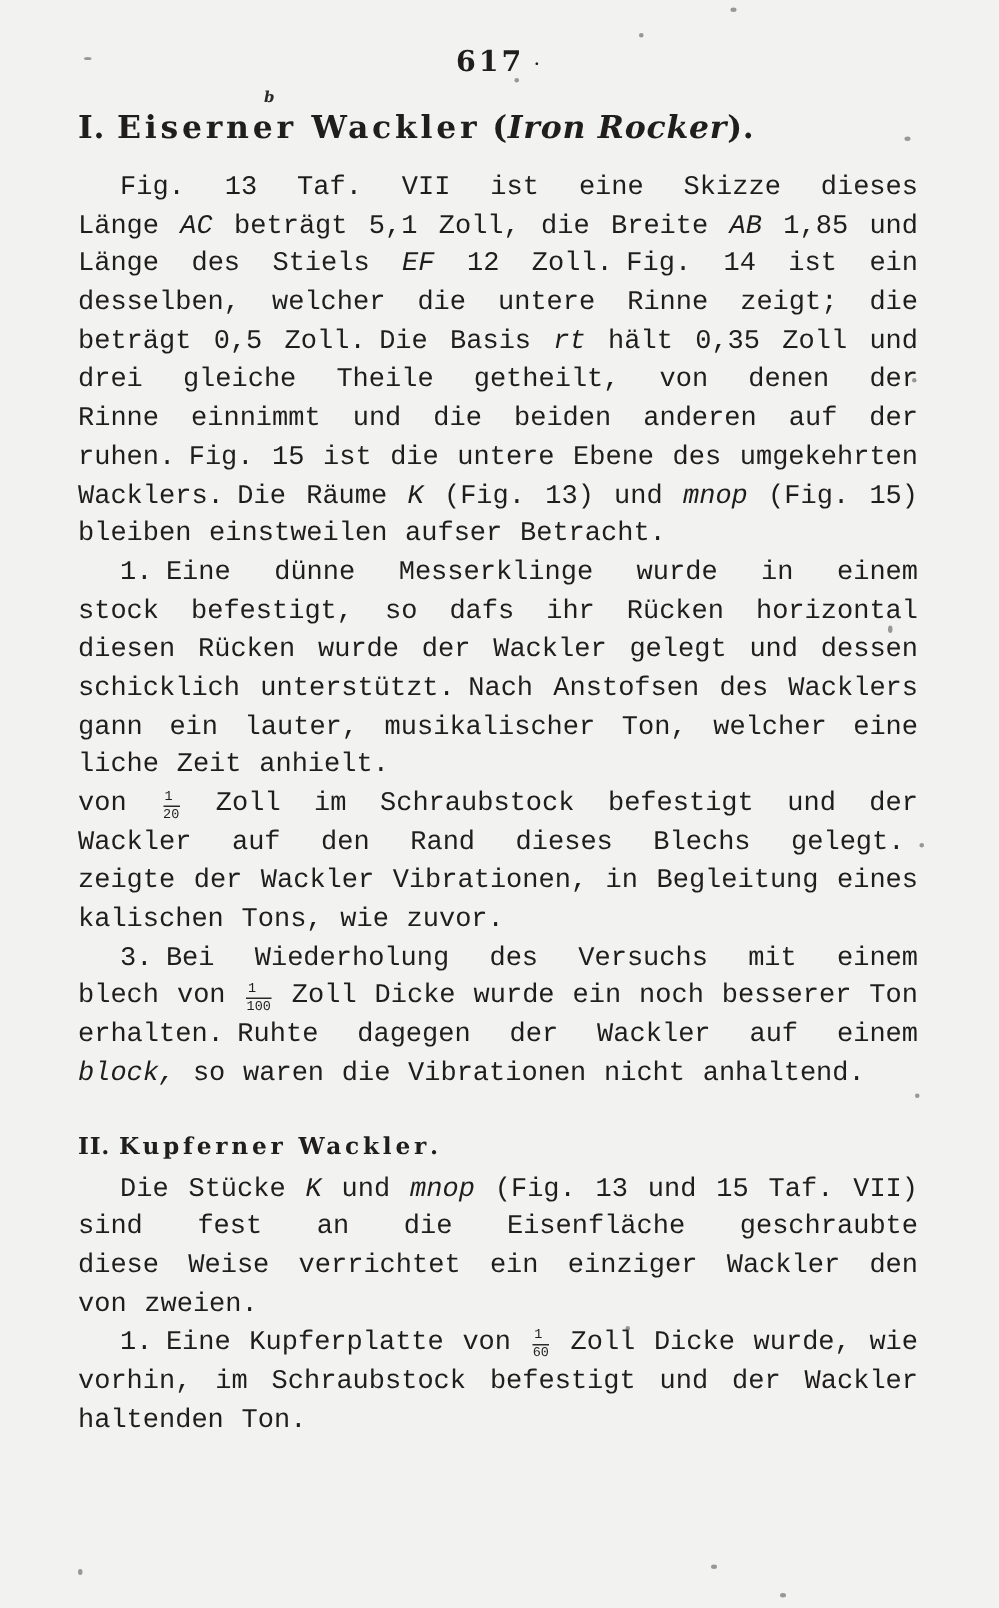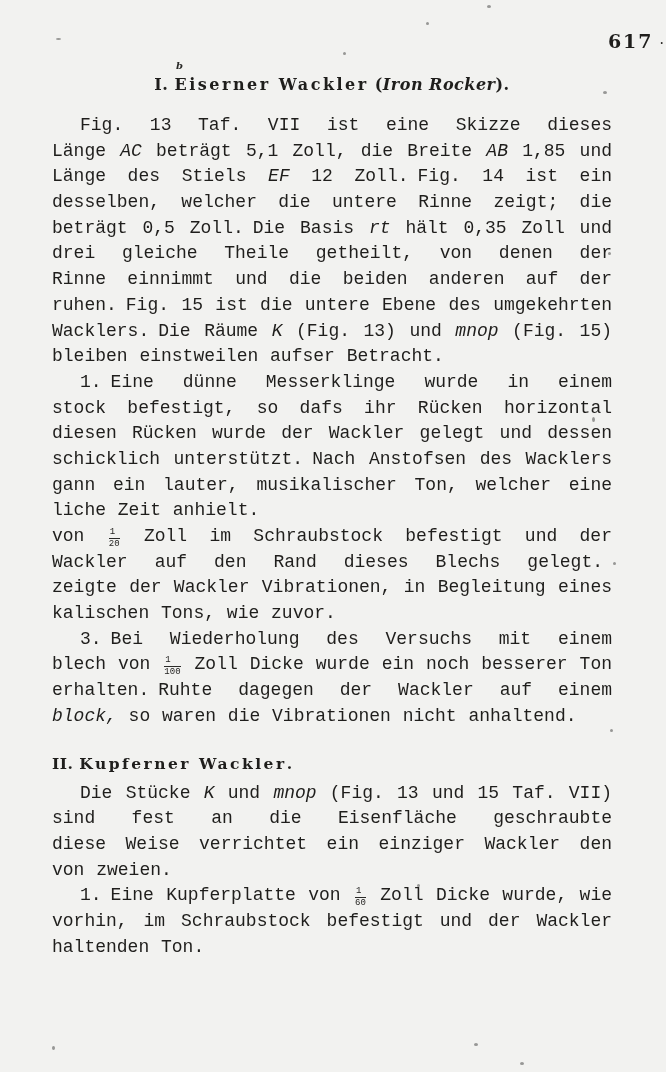--- a/index.html
+++ b/index.html
@@ -6,34 +6,34 @@
   .page {
     position:relative;
     width:666px; height:1072px;
     background:#f2f2f0;
     font-family:"DejaVu Serif", serif;
     color:#1f1e1c;
     overflow:hidden;
   }
   .pageno {
     position:absolute; top:30px; left:0; width:100%;
-    text-align:right;
+    text-align:center;
     font-size:19px; font-weight:bold; letter-spacing:2px;
   }
   .pageno .mark { font-weight:normal; font-size:14px; margin-left:6px; }
   .artifact {
     position:absolute; top:60px; left:176px;
     font-size:10px; font-style:italic; font-weight:bold; color:#2a2a28;
   }
   .text-block {
     position:absolute; left:52px; top:72px; width:560px;
   }
   .h1 {
     height:26px; line-height:26px; margin-bottom:15px;
-    text-align:center; font-size:16px; font-weight:bold;
+    text-align:left; font-size:21px; font-weight:bold;
     letter-spacing:0.5px;
   }
   .h2 {
     height:26px; line-height:26px; margin-top:21px; margin-bottom:4px;
     font-size:15.5px; font-weight:bold;
     letter-spacing:0.5px;
   }
   .line {
     height:25.7px; line-height:25.7px;
     font-size:18px;

